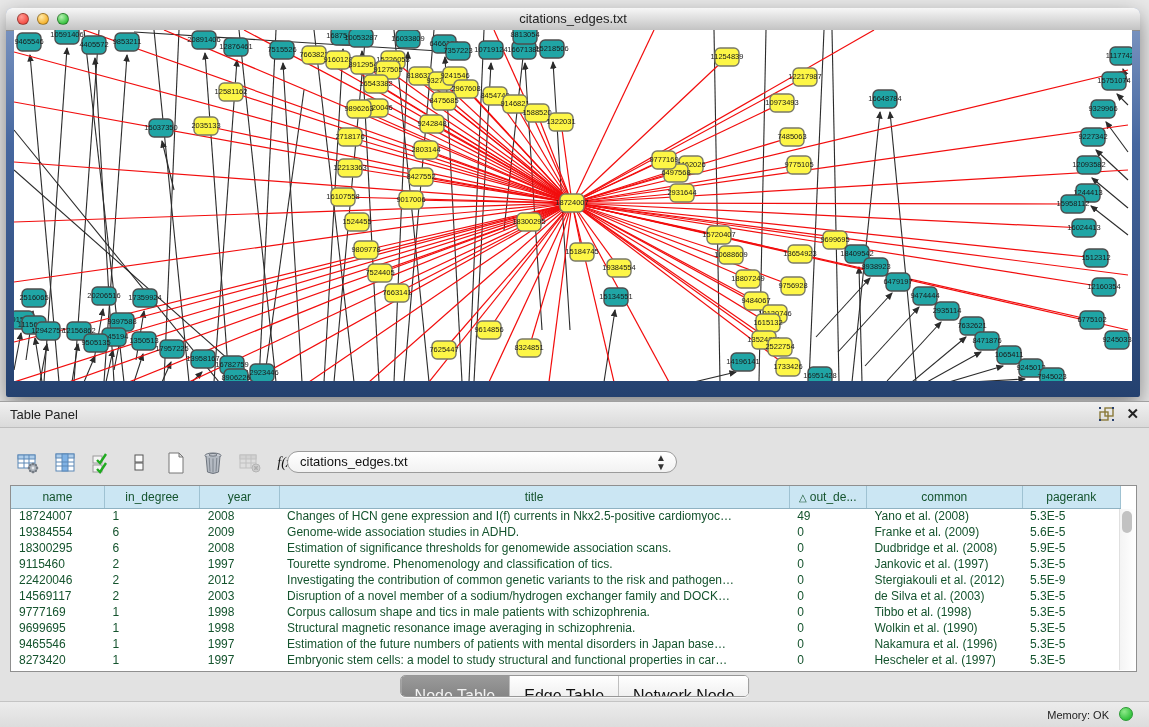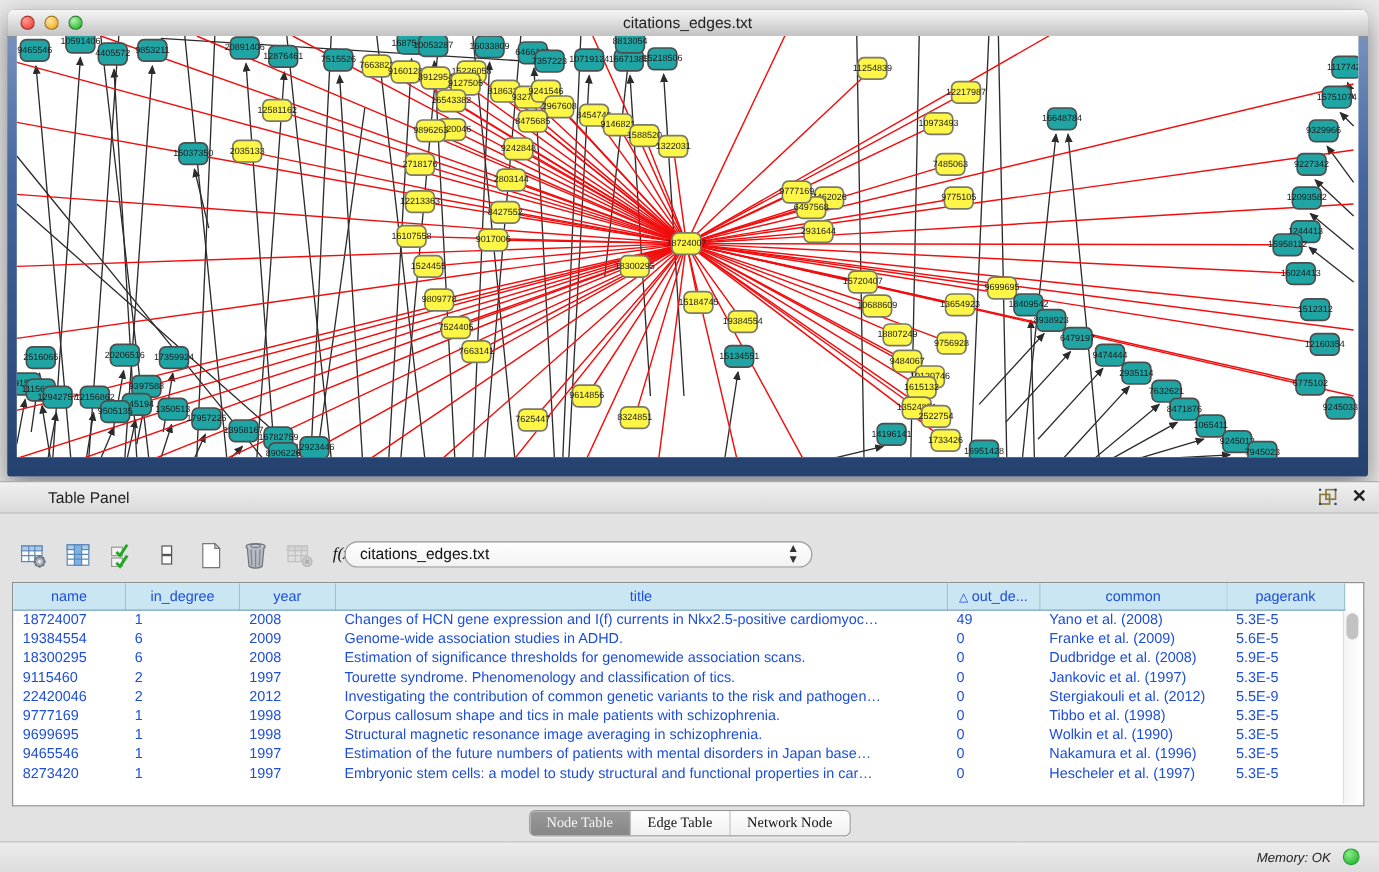--- a/index.html
+++ b/index.html
@@ -41,21 +41,21 @@
   }
   .divider-handle{
     position:absolute;top:-1px;left:50%;transform:translateX(-50%);
     font-size:8px;color:#666;line-height:6px;cursor:row-resize;
   }
   .panel-header{
     position:relative;height:25px;
     background:linear-gradient(#f0f0f0,#dadada);
     border-bottom:1px solid #bdbdbd;
   }
-  .panel-header .ph-title{position:absolute;left:10px;top:5px;font-size:13px;color:#222;margin-left:30px;}
+  .panel-header .ph-title{position:absolute;left:10px;top:5px;font-size:13px;color:#222;}
   .panel-header .ph-actions{position:absolute;right:10px;top:3px;display:flex;gap:12px;align-items:center;}
   .float-btn svg{display:block;}
   .close-btn{font-size:15px;font-weight:bold;color:#222;line-height:18px;cursor:pointer;}
   
   .toolbar{position:absolute;left:16px;top:47px;height:28px;display:flex;align-items:center;gap:13px;}
   .tb-icon{width:24px;height:24px;display:flex;align-items:center;justify-content:center;cursor:pointer;}
   .tb-icon.disabled{opacity:.55;cursor:default;}
   .fx-label{font-size:14px;font-style:italic;color:#111;font-family:"Liberation Serif",serif;}
   .combo{
     position:absolute;left:287px;top:49px;width:390px;height:22px;
@@ -63,21 +63,21 @@
     border:1px solid #9b9b9b;border-radius:11px;
     font-size:13px;color:#111;line-height:20px;padding-left:12px;box-sizing:border-box;
     cursor:pointer;
   }
   .combo .arrows{position:absolute;right:10px;top:1px;font-size:10px;color:#333;letter-spacing:0;line-height:9px;}
   
   .tablewrap{
     position:absolute;left:10px;top:83px;width:1127px;height:187px;
     background:#fff;border:1px solid #8f8f8f;box-sizing:border-box;overflow:hidden;
   }
-  table.data{border-collapse:collapse;table-layout:fixed;width:1110px;font-size:12px;color:#1d4ed8;}
+  table.data{border-collapse:collapse;table-layout:fixed;width:1110px;font-size:12px;color:#14532d;}
   table.data th{
     height:22px;background:#cbe6f3;font-weight:normal;text-align:center;
     border-right:1px solid #9fc2d2;border-bottom:1px solid #8fb2c2;
     overflow:hidden;white-space:nowrap;padding:0 2px;box-sizing:border-box;
   }
   table.data td{
     height:16px;padding:0 0 0 8px;white-space:nowrap;overflow:hidden;box-sizing:border-box;
   }
   .sort-glyph{font-size:10px;margin-right:3px;}
   .vscroll{
@@ -88,31 +88,31 @@
     position:absolute;top:2px;left:2px;width:10px;height:22px;border-radius:6px;
     background:#c2c2c2;
   }
   
   .tabs{
     position:absolute;top:273px;left:50%;transform:translateX(-50%);
     display:flex;height:20px;border:1px solid #979797;border-radius:5px;
     overflow:hidden;background:#fdfdfd;box-shadow:0 1px 0 rgba(255,255,255,.7);
   }
   .tab{
-    padding:0 14px;font-size:12px;line-height:19px;color:#111;cursor:pointer;
-    border-right:1px solid #b9b9b9;background:linear-gradient(#ffffff,#f0f0f0);font-family:Liberation Serif, serif;
+    padding:10px 14px;font-size:16px;line-height:19px;color:#111;cursor:pointer;
+    border-right:1px solid #b9b9b9;background:linear-gradient(#ffffff,#f0f0f0);
   }
   .tab:last-child{border-right:none;}
   .tab.active{background:linear-gradient(#9a9a9a,#868686);color:#f4f4f4;}
   
   .statusbar{
     position:absolute;left:0;bottom:0;width:100%;height:26px;
     background:linear-gradient(#ececec,#dcdcdc);border-top:1px solid #c4c4c4;
   }
-  .mem{position:absolute;right:40px;top:7px;font-size:11px;color:#222;font-style:italic;}
+  .mem{position:absolute;right:40px;top:7px;font-size:11px;color:#222;}
   .mem-dot{
     position:absolute;right:16px;top:5px;width:14px;height:14px;border-radius:50%;
     background:radial-gradient(circle at 35% 30%,#8ee98a,#2fbf3a 75%);
     border:1px solid #2a9a33;box-sizing:border-box;
   }
 </style>
 </head>
 <body>
 
 <div id="net-window">
@@ -703,20 +703,29 @@
           <tr>
             <td>22420046</td>
             <td>2</td>
             <td>2012</td>
             <td>Investigating the contribution of common genetic variants to the risk and pathogen…</td>
             <td>0</td>
             <td>Stergiakouli et al. (2012)</td>
             <td>5.5E-9</td>
           </tr>
           <tr>
+            <td>14569117</td>
+            <td>2</td>
+            <td>2003</td>
+            <td>Disruption of a novel member of a sodium/hydrogen exchanger family and DOCK…</td>
+            <td>0</td>
+            <td>de Silva et al. (2003)</td>
+            <td>5.3E-5</td>
+          </tr>
+          <tr>
             <td>9777169</td>
             <td>1</td>
             <td>1998</td>
             <td>Corpus callosum shape and tics in male patients with schizophrenia.</td>
             <td>0</td>
             <td>Tibbo et al. (1998)</td>
             <td>5.3E-5</td>
           </tr>
           <tr>
             <td>9699695</td>

